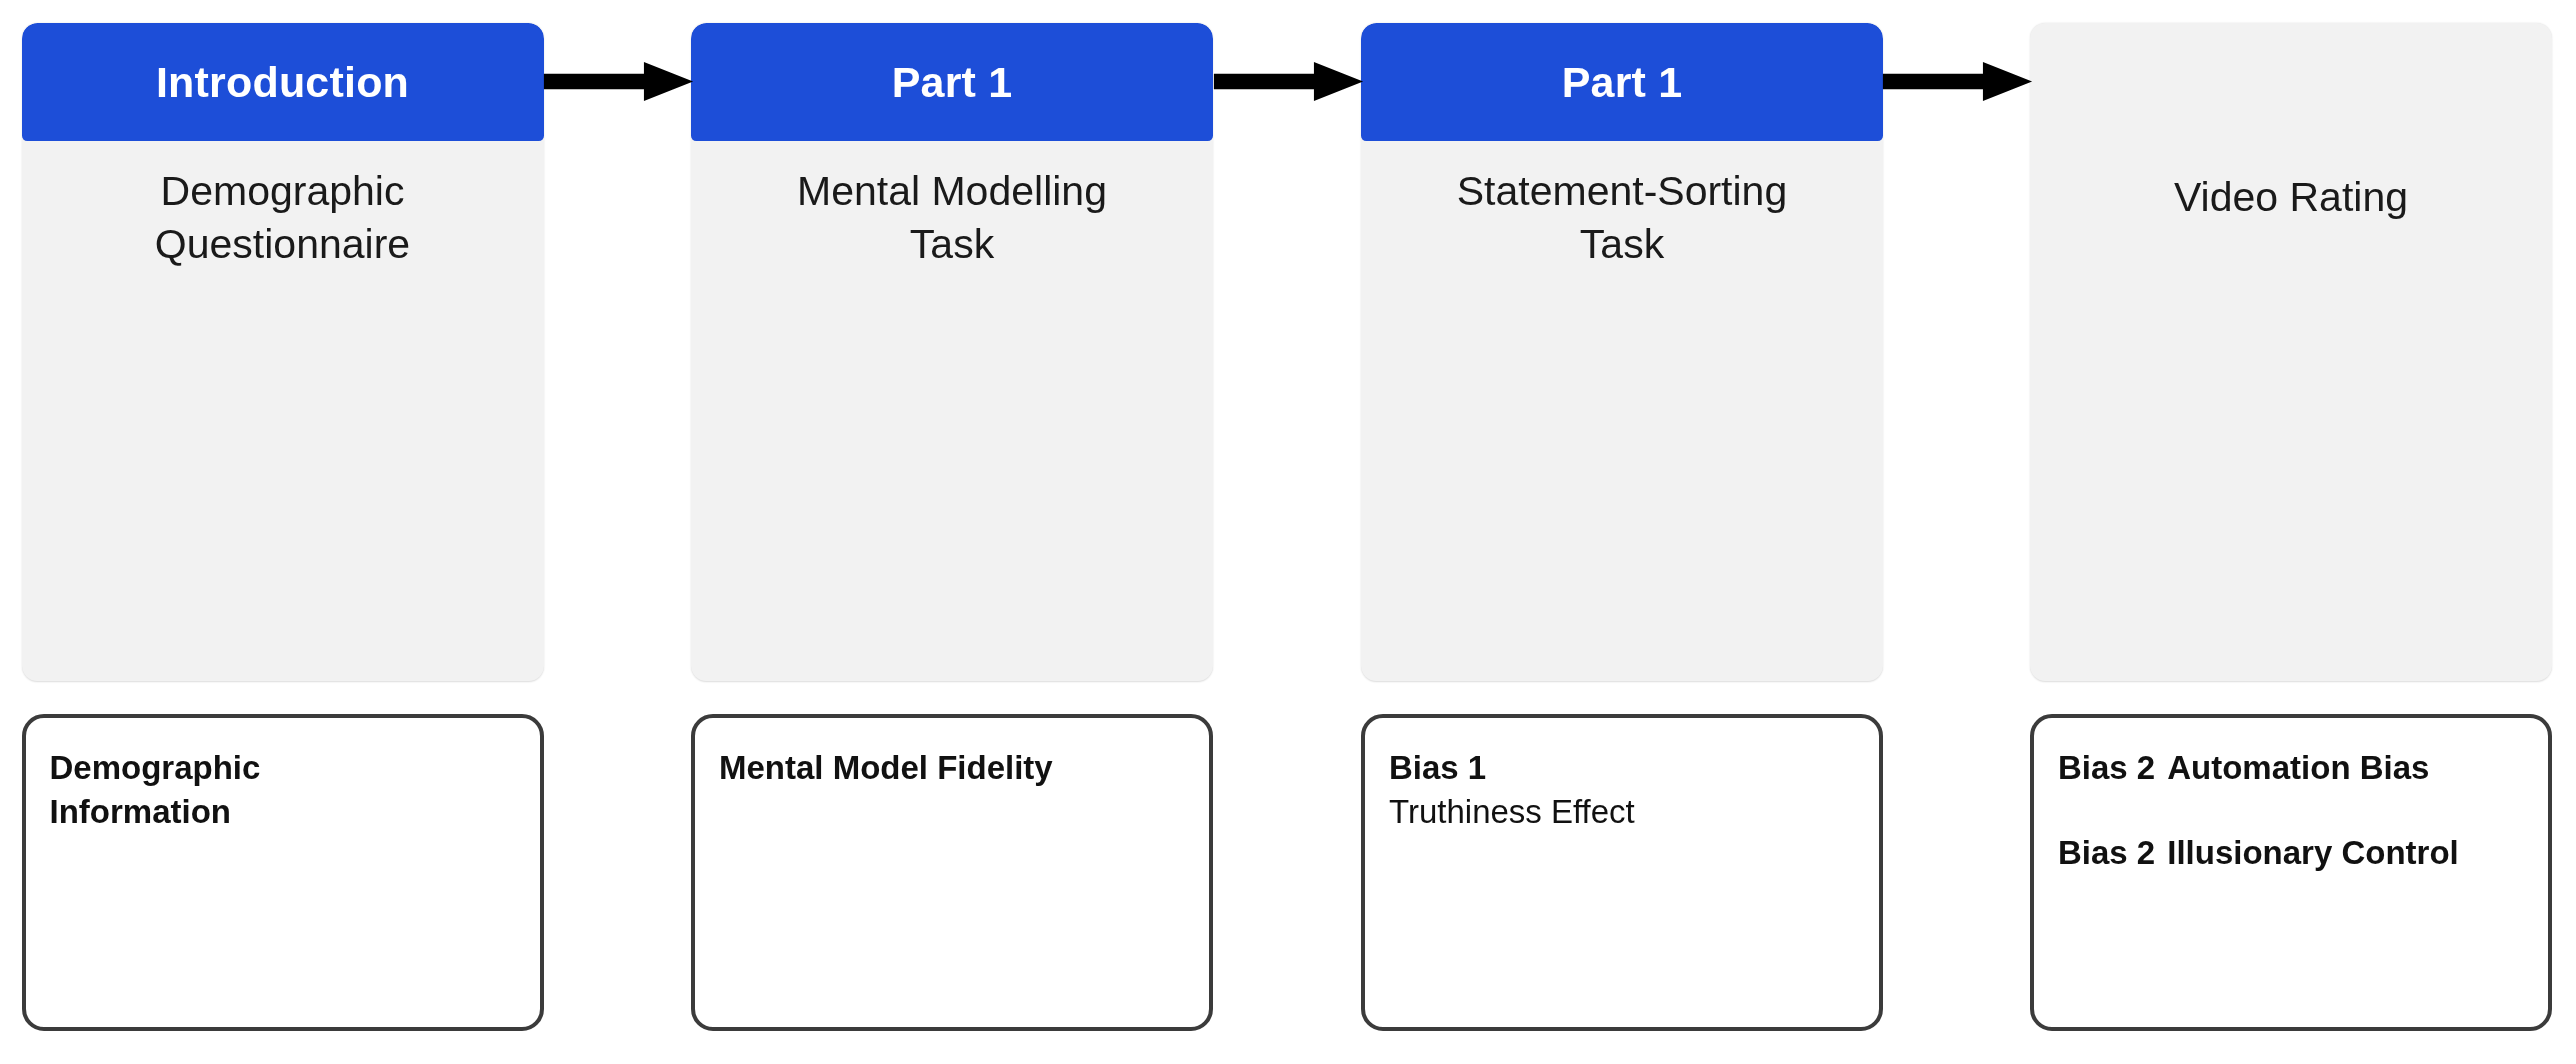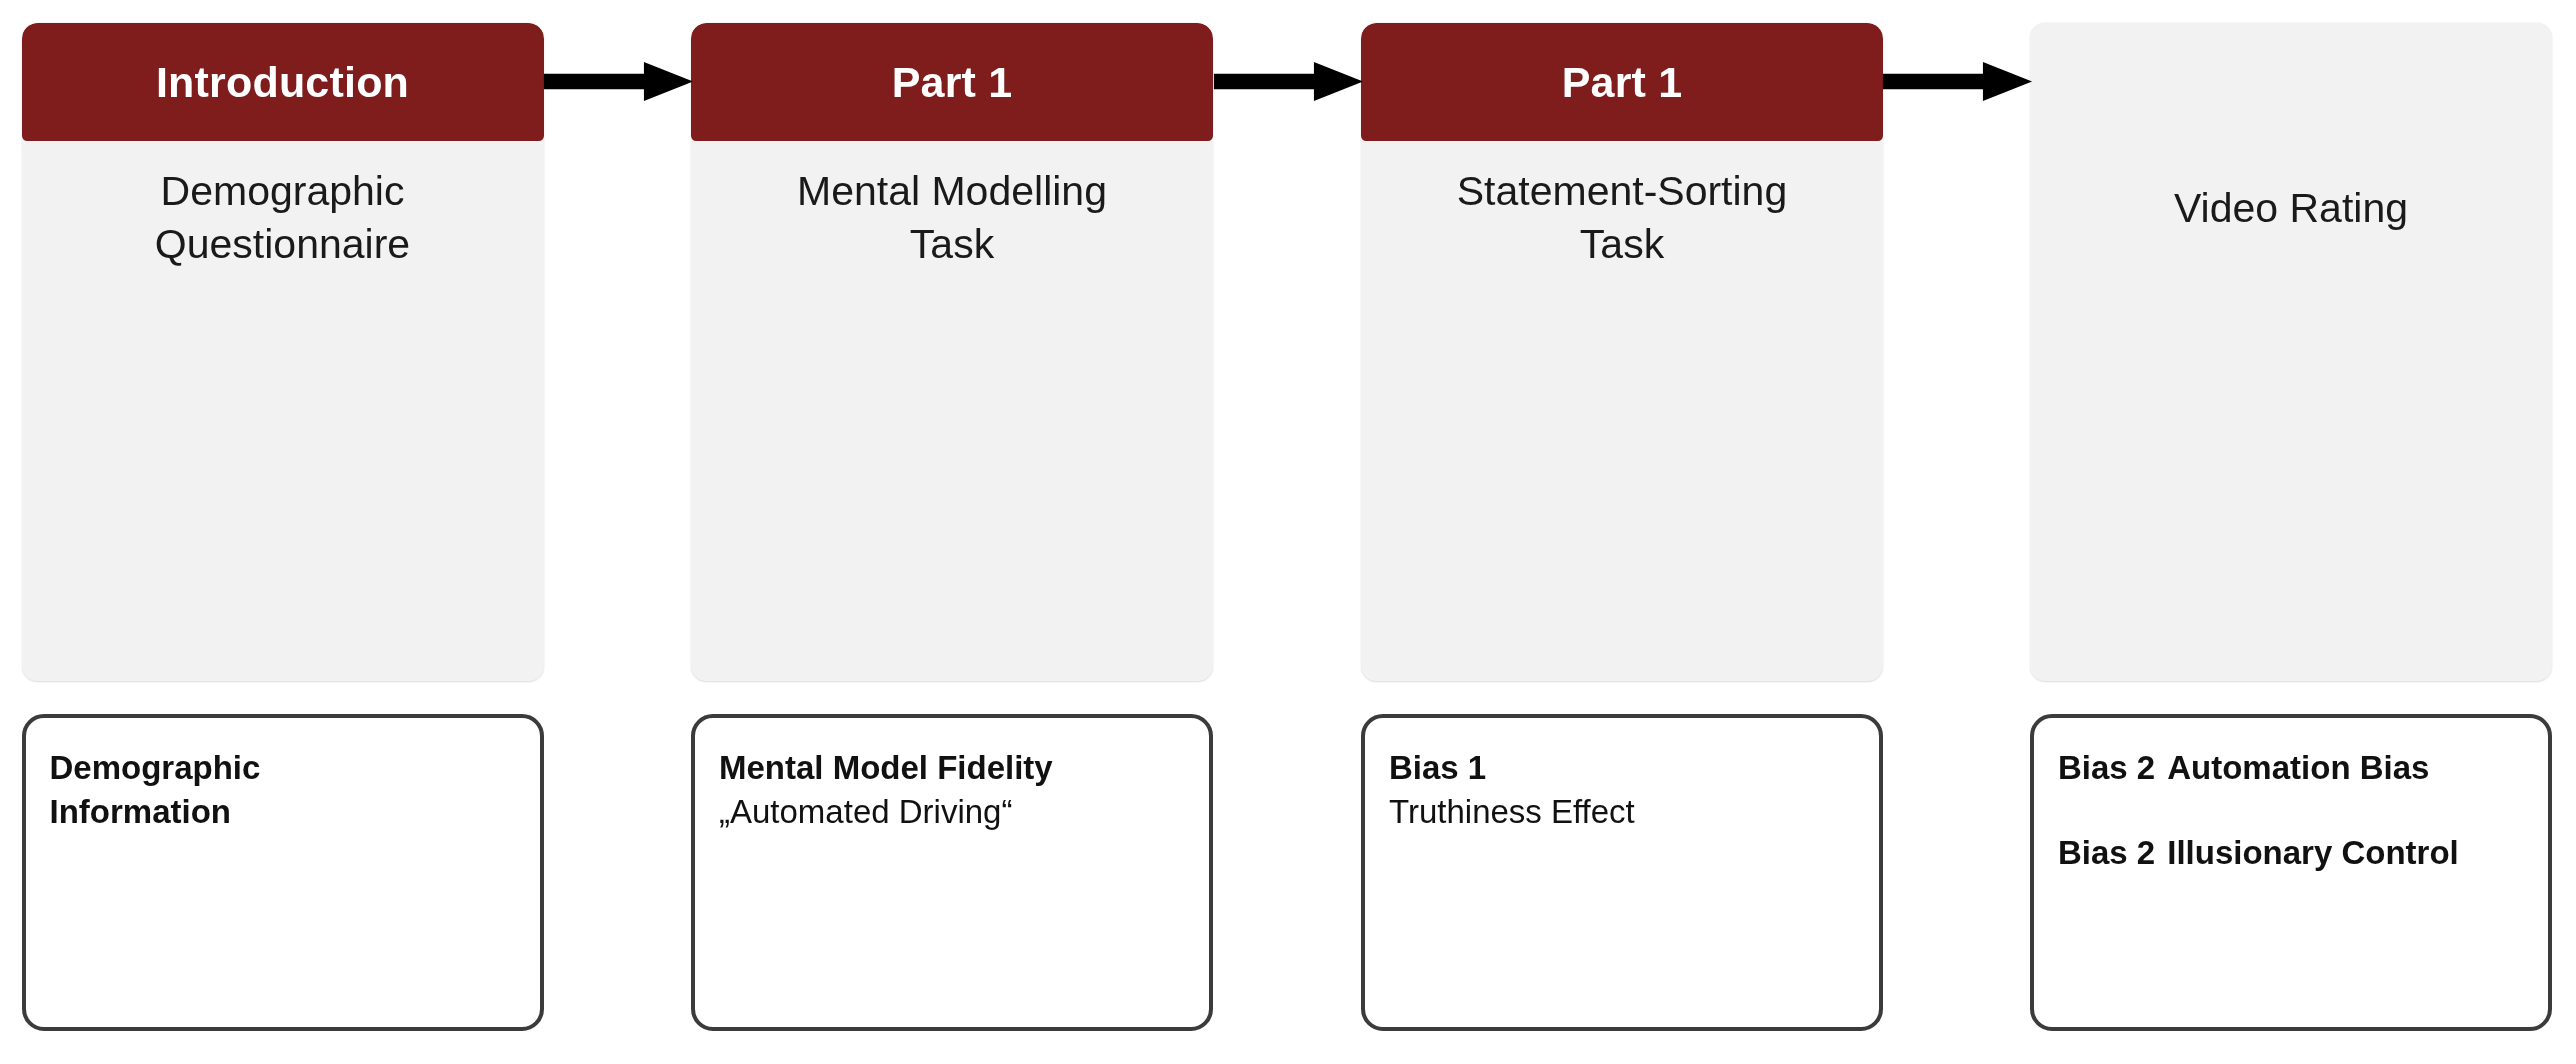--- a/index.html
+++ b/index.html
@@ -40,21 +40,21 @@
     box-shadow: 0 0.9px 1.7px rgba(0,0,0,0.14);
     overflow: hidden;
   }
 
   .stage-header {
     position: absolute;
     left: 0;
     top: 0;
     width: 522px;
     height: 118px;
-    background: #7f1d1d;
+    background: #1d4ed8;
     border-radius: 15.5px 15.5px 5.2px 5.2px;
     display: flex;
     align-items: center;
     justify-content: center;
   }
 
   .stage-header-label {
     color: #ffffff;
     font-size: 43px;
     font-weight: bold;
@@ -83,21 +83,20 @@
     font-weight: normal;
     font-stretch: condensed;
     line-height: 1.30;
     text-align: center;
     max-width: 446px;
   }
 
   
   .stage-body.single-line {
     padding-top: 30px;
-    margin-top: 11px;
   }
 
   
   .arrow {
     position: absolute;
     top: 62px;
     width: 151px;
     height: 39px;
   }
 
@@ -221,21 +220,20 @@
     </svg>
   </div>
 
   <div class="detail-box detail-stack" style="left:21.5px;">
     <div class="detail-line title">Demographic</div>
     <div class="detail-line title">Information</div>
   </div>
 
   <div class="detail-box detail-stack" style="left:691px;">
     <div class="detail-line title">Mental Model Fidelity</div>
-    <div class="detail-line sub">„Automated Driving“</div>
   </div>
 
   <div class="detail-box detail-stack" style="left:1361px;">
     <div class="detail-line title">Bias 1</div>
     <div class="detail-line sub">Truthiness Effect</div>
   </div>
 
   <div class="detail-box detail-list" style="left:2030px;">
     <div class="detail-line">
       <span class="lead">Bias 2</span><span class="rest">Automation Bias</span>

